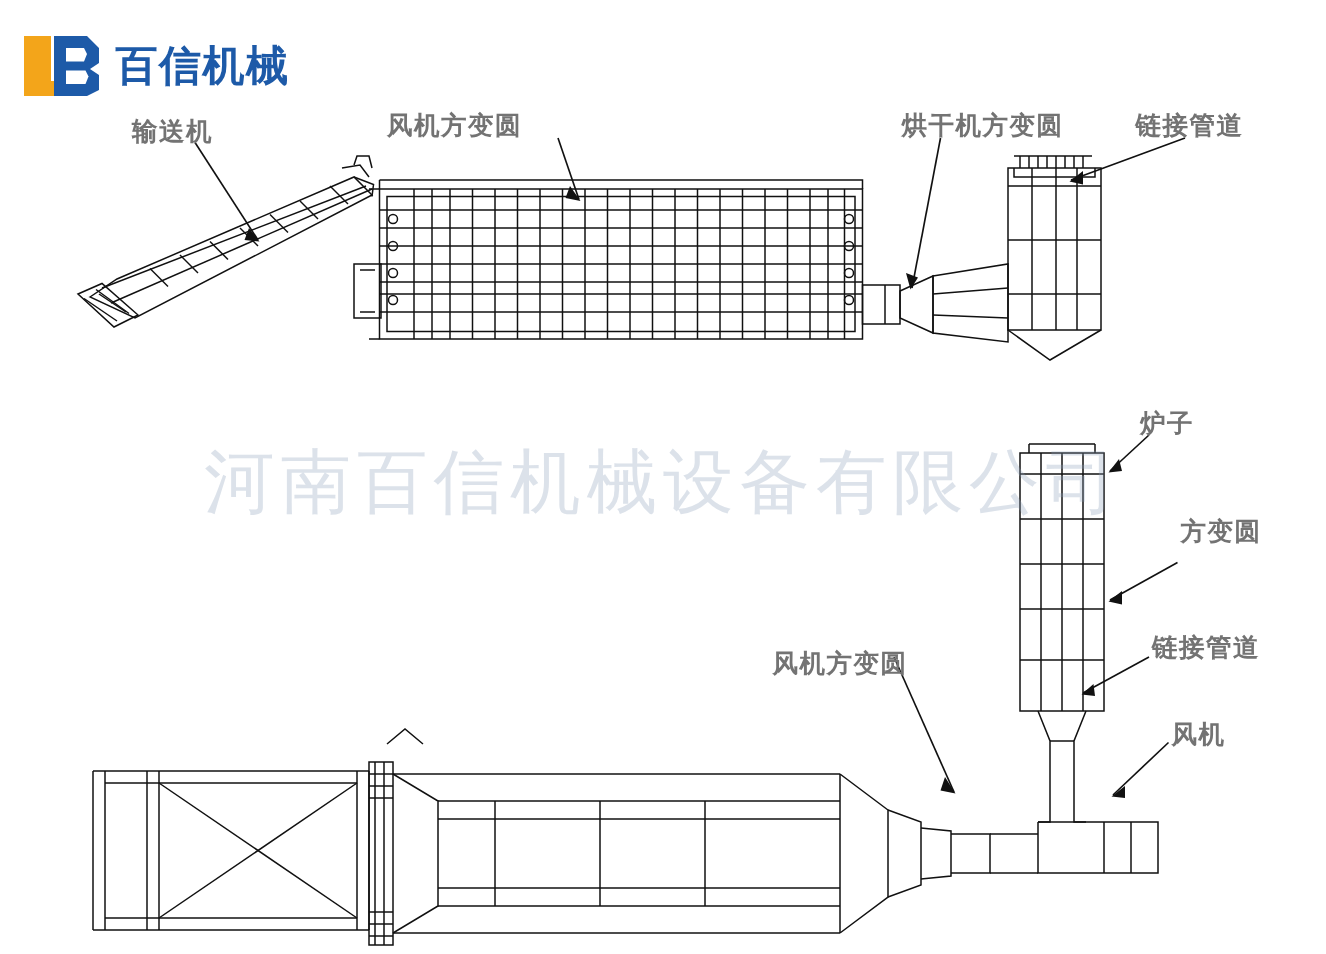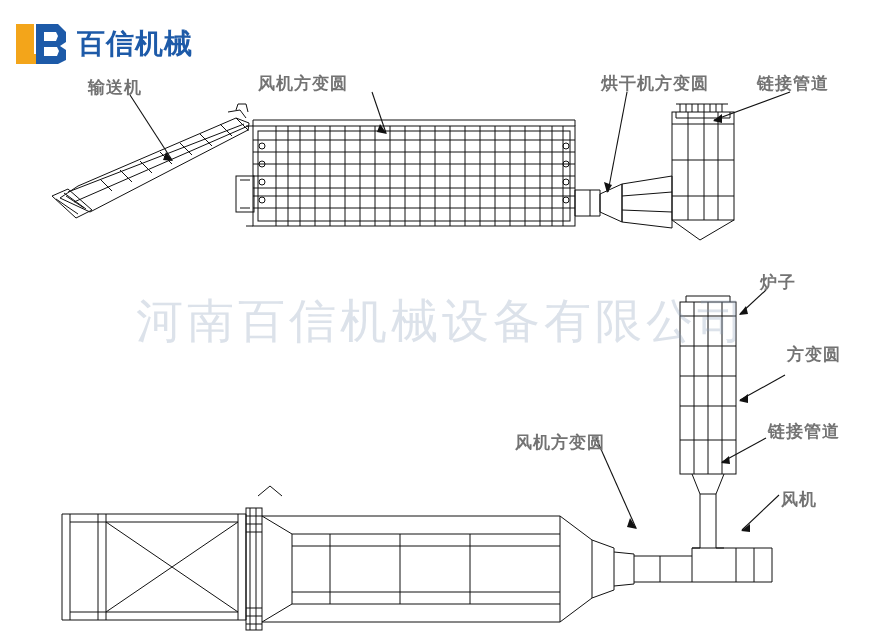--- a/index.html
+++ b/index.html
@@ -286,15 +286,15 @@
   <div class="watermark">河南百信机械设备有限公司</div>
 
   <div class="label" style="left:88px;  top:76px;">输送机</div>
   <div class="label" style="left:258px; top:72px;">风机方变圆</div>
   <div class="label" style="left:601px; top:72px;font-family:Liberation Mono, monospace;">烘干机方变圆</div>
   <div class="label" style="left:757px; top:72px;">链接管道</div>
   <div class="label" style="left:760px; top:271px;">炉子</div>
   <div class="label" style="left:787px; top:343px;">方变圆</div>
   <div class="label" style="left:768px; top:420px;">链接管道</div>
   <div class="label" style="left:515px; top:431px;">风机方变圆</div>
-  <div class="label" style="left:781px; top:488px;">风机</div>
+  <div class="label" style="left:781px; top:478px;">风机</div>
 
 </div>
 
 </body></html>

